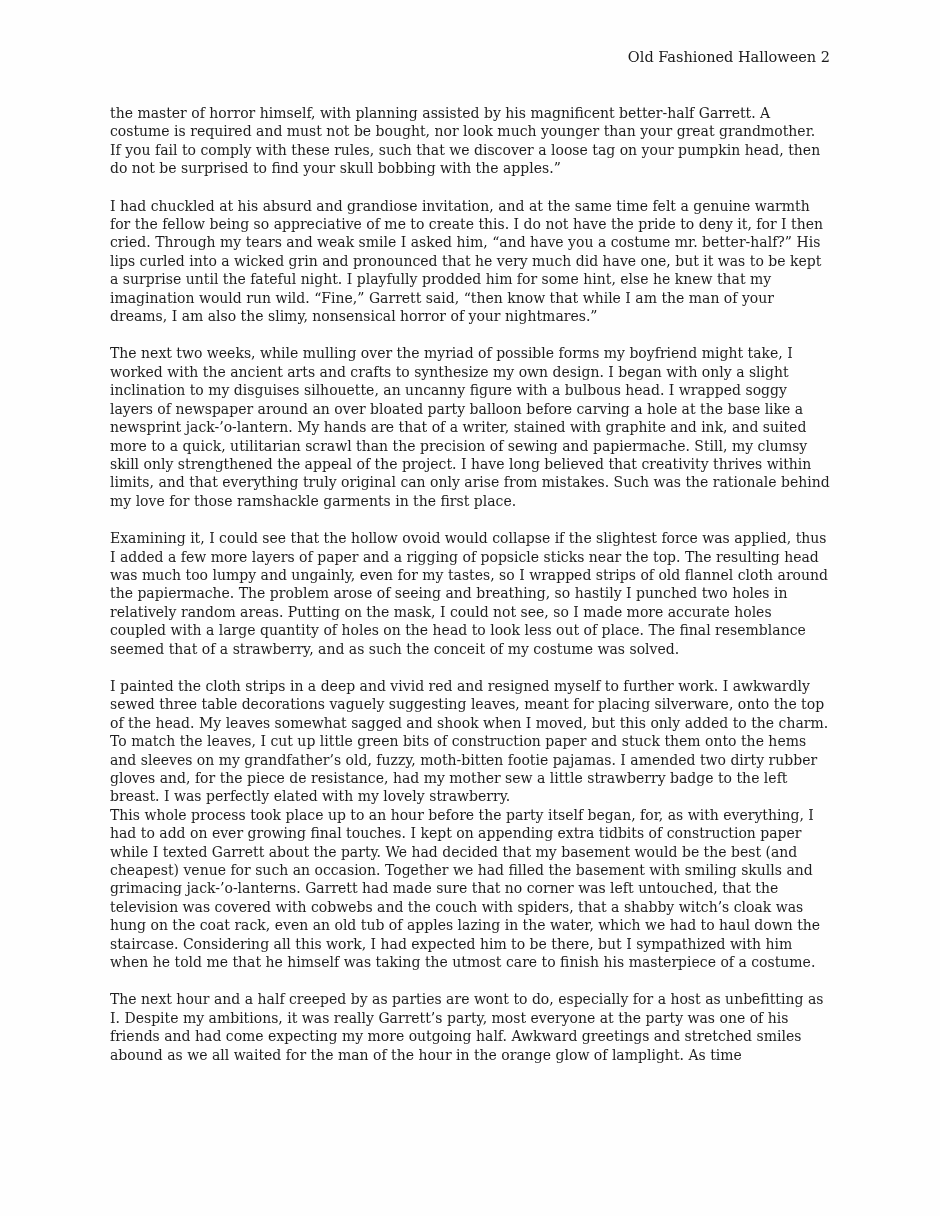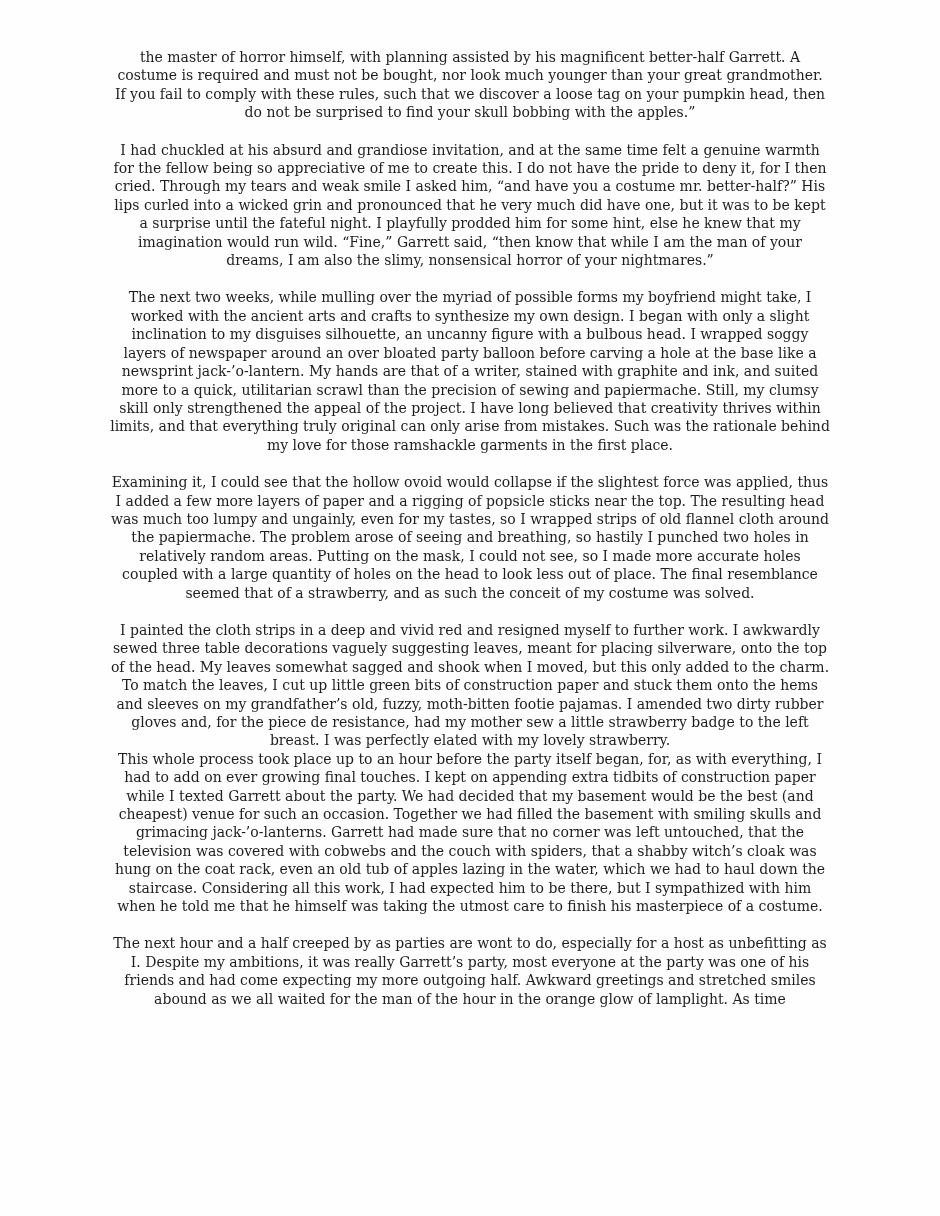--- a/index.html
+++ b/index.html
@@ -21,34 +21,35 @@
   .page-header {
     text-align: right;
     font-size: 14.5px;
     line-height: 18px;
     margin-bottom: 38px;
     color: #1a1a1a;
   }
   .doc {
     font-size: 14px;
     line-height: 18.4px;
-    text-align: center;
+    text-align: left;
   }
   .doc p {
     margin: 19px 0 0 0;
   }
   .doc p:first-child,
   .doc p.no-gap {
     margin-top: 0;
   }
 </style>
 </head>
 <body>
 
 <div class="page">
+  <div class="page-header">Old Fashioned Halloween 2</div>
   <div class="doc">
       <p>the master of horror himself, with planning assisted by his magnificent better-half Garrett. A costume is required and must not be bought, nor look much younger than your great grandmother. If you fail to comply with these rules, such that we discover a loose tag on your pumpkin head, then do not be surprised to find your skull bobbing with the apples.”</p>
       <p>I had chuckled at his absurd and grandiose invitation, and at the same time felt a genuine warmth for the fellow being so appreciative of me to create this. I do not have the pride to deny it, for I then cried. Through my tears and weak smile I asked him, “and have you a costume mr. better-half?” His lips curled into a wicked grin and pronounced that he very much did have one, but it was to be kept a surprise until the fateful night. I playfully prodded him for some hint, else he knew that my imagination would run wild. “Fine,” Garrett said, “then know that while I am the man of your dreams, I am also the slimy, nonsensical horror of your nightmares.”</p>
       <p>The next two weeks, while mulling over the myriad of possible forms my boyfriend might take, I worked with the ancient arts and crafts to synthesize my own design. I began with only a slight inclination to my disguises silhouette, an uncanny figure with a bulbous head. I wrapped soggy layers of newspaper around an over bloated party balloon before carving a hole at the base like a newsprint jack-’o-lantern. My hands are that of a writer, stained with graphite and ink, and suited more to a quick, utilitarian scrawl than the precision of sewing and papiermache. Still, my clumsy skill only strengthened the appeal of the project. I have long believed that creativity thrives within limits, and that everything truly original can only arise from mistakes. Such was the rationale behind my love for those ramshackle garments in the first place.</p>
       <p>Examining it, I could see that the hollow ovoid would collapse if the slightest force was applied, thus I added a few more layers of paper and a rigging of popsicle sticks near the top. The resulting head was much too lumpy and ungainly, even for my tastes, so I wrapped strips of old flannel cloth around the papiermache. The problem arose of seeing and breathing, so hastily I punched two holes in relatively random areas. Putting on the mask, I could not see, so I made more accurate holes coupled with a large quantity of holes on the head to look less out of place. The final resemblance seemed that of a strawberry, and as such the conceit of my costume was solved.</p>
       <p>I painted the cloth strips in a deep and vivid red and resigned myself to further work. I awkwardly sewed three table decorations vaguely suggesting leaves, meant for placing silverware, onto the top of the head. My leaves somewhat sagged and shook when I moved, but this only added to the charm. To match the leaves, I cut up little green bits of construction paper and stuck them onto the hems and sleeves on my grandfather’s old, fuzzy, moth-bitten footie pajamas. I amended two dirty rubber gloves and, for the piece de resistance, had my mother sew a little strawberry badge to the left breast. I was perfectly elated with my lovely strawberry.</p>
       <p class="no-gap">This whole process took place up to an hour before the party itself began, for, as with everything, I had to add on ever growing final touches. I kept on appending extra tidbits of construction paper while I texted Garrett about the party. We had decided that my basement would be the best (and cheapest) venue for such an occasion. Together we had filled the basement with smiling skulls and grimacing jack-’o-lanterns. Garrett had made sure that no corner was left untouched, that the television was covered with cobwebs and the couch with spiders, that a shabby witch’s cloak was hung on the coat rack, even an old tub of apples lazing in the water, which we had to haul down the staircase. Considering all this work, I had expected him to be there, but I sympathized with him when he told me that he himself was taking the utmost care to finish his masterpiece of a costume.</p>
       <p>The next hour and a half creeped by as parties are wont to do, especially for a host as unbefitting as I. Despite my ambitions, it was really Garrett’s party, most everyone at the party was one of his friends and had come expecting my more outgoing half. Awkward greetings and stretched smiles abound as we all waited for the man of the hour in the orange glow of lamplight. As time</p>
     </div>
 </div>

